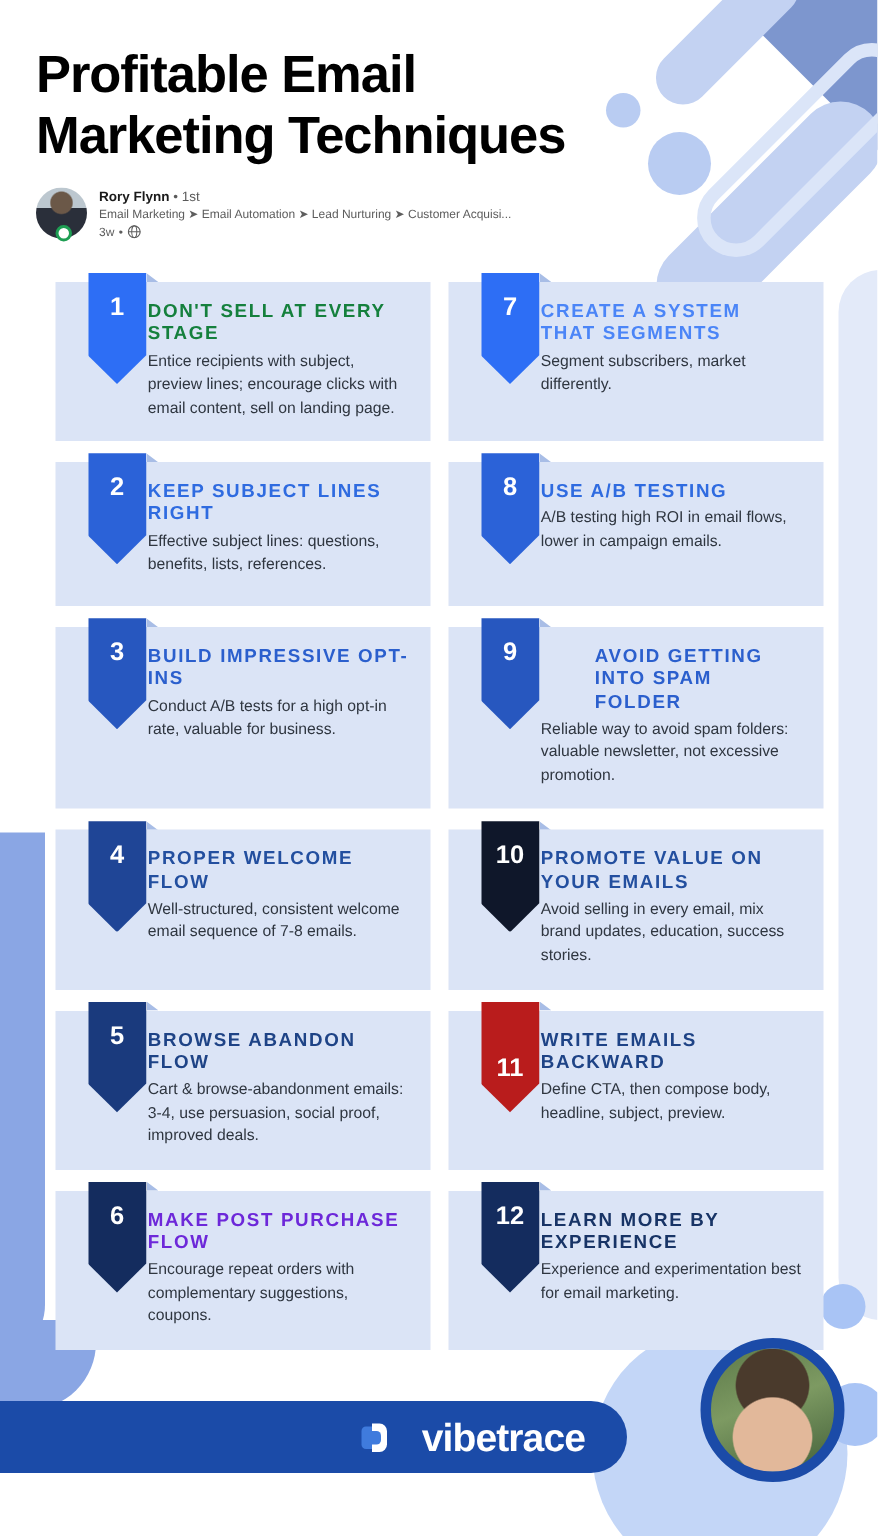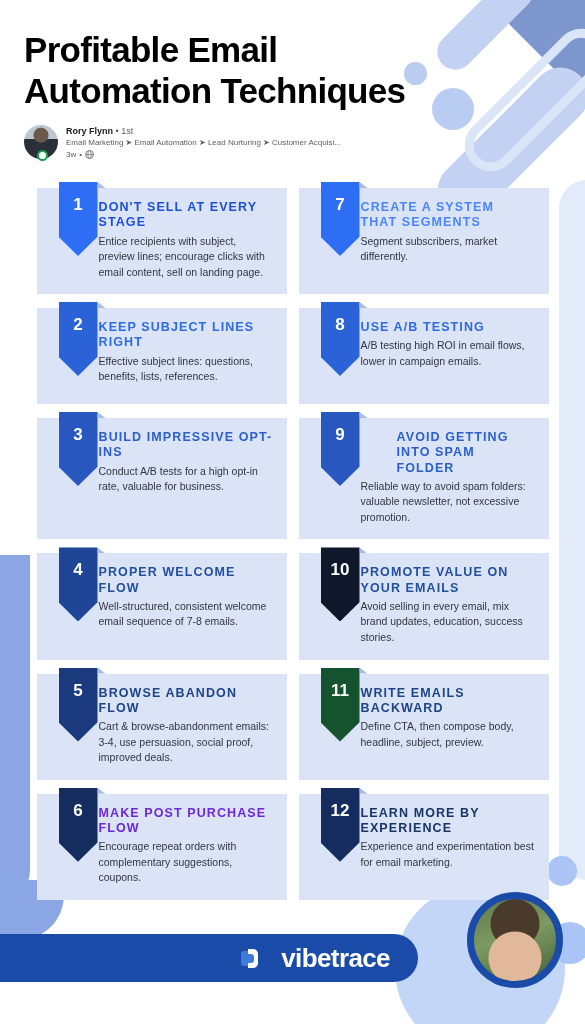--- a/index.html
+++ b/index.html
@@ -247,21 +247,21 @@
   <div class="deco deco-dot" style="left:432px; top:88px; width:42px; height:42px;"></div>
   <div class="deco deco-right-edge"></div>
   <div class="deco deco-left-pill"></div>
   <div class="deco deco-blob-bottom"></div>
   <div class="deco deco-blob-small"></div>
   <div class="deco deco-blob-tiny"></div>
 
   <div class="header">
     <div class="title">
       <div>Profitable Email</div>
-      <div>Automation Techniques</div>
+      <div>Marketing Techniques</div>
     </div>
     <div class="byline">
       <div class="avatar-wrap">
         <div class="avatar-img"></div>
         <div class="avatar-badge"></div>
       </div>
       <div class="byline-text">
         <div class="byline-name">
           <span>Rory Flynn</span>
           <span class="deg">• 1st</span>
@@ -281,21 +281,21 @@
       </div>
     </div>
   </div>
 
   <div class="grid" id="card-grid">
       <div class="card">
         <div class="ribbon-fold"></div>
         <div class="ribbon" style="background: rgb(45, 110, 245);">
           <span class="ribbon-num">1</span>
         </div>
-        <div class="card-head" style="color: #1d4ed8;">DON'T SELL AT EVERY STAGE</div>
+        <div class="card-head" style="color: #15803d;">DON'T SELL AT EVERY STAGE</div>
         <div class="card-body">Entice recipients with subject, preview lines; encourage clicks with email content, sell on landing page.</div>
       </div>
       <div class="card">
         <div class="ribbon-fold"></div>
         <div class="ribbon" style="background: rgb(45, 110, 245);">
           <span class="ribbon-num">7</span>
         </div>
         <div class="card-head" style="color: rgb(75, 133, 247);">CREATE A SYSTEM THAT SEGMENTS</div>
         <div class="card-body">Segment subscribers, market differently.</div>
       </div>
@@ -350,21 +350,21 @@
       <div class="card">
         <div class="ribbon-fold"></div>
         <div class="ribbon" style="background: rgb(26, 58, 125);">
           <span class="ribbon-num">5</span>
         </div>
         <div class="card-head" style="color: rgb(30, 67, 134);">BROWSE ABANDON FLOW</div>
         <div class="card-body">Cart &amp; browse-abandonment emails: 3-4, use persuasion, social proof, improved deals.</div>
       </div>
       <div class="card">
         <div class="ribbon-fold"></div>
-        <div class="ribbon" style="background: #14532d;">
+        <div class="ribbon" style="background: #b91c1c; align-items: center;">
           <span class="ribbon-num">11</span>
         </div>
         <div class="card-head" style="color: rgb(30, 67, 134);">WRITE EMAILS BACKWARD</div>
         <div class="card-body">Define CTA, then compose body, headline, subject, preview.</div>
       </div>
       <div class="card">
         <div class="ribbon-fold"></div>
         <div class="ribbon" style="background: rgb(20, 44, 94);">
           <span class="ribbon-num">6</span>
         </div>

